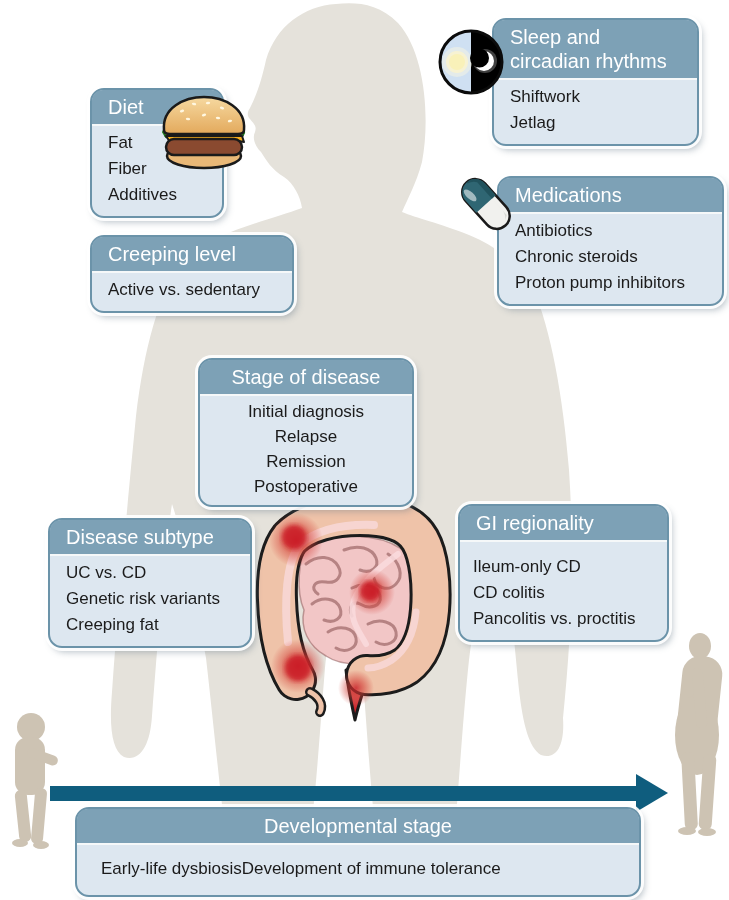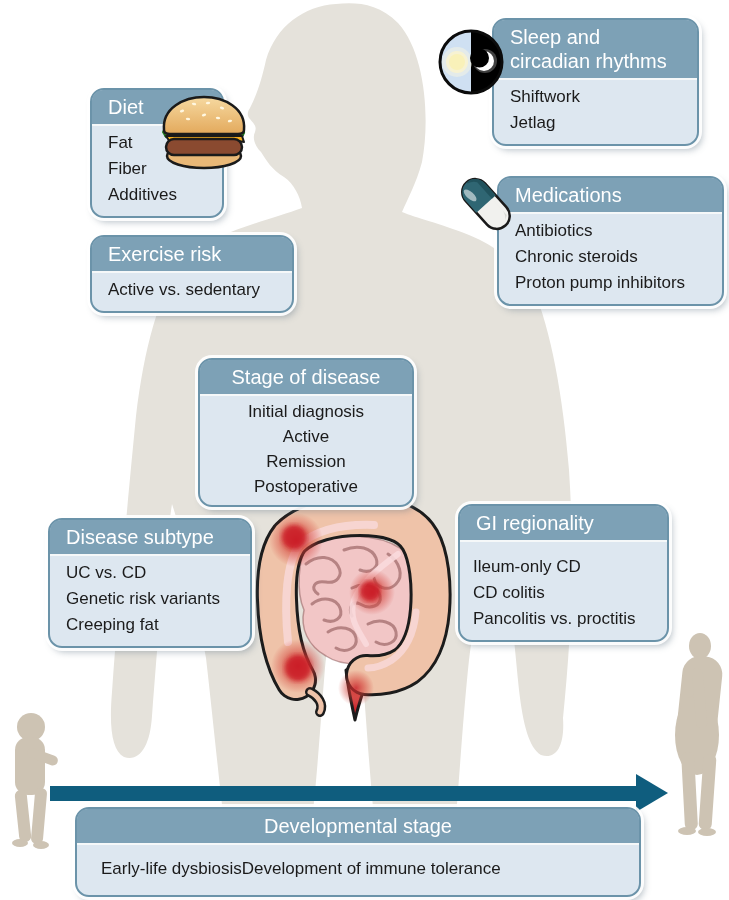--- a/index.html
+++ b/index.html
@@ -199,31 +199,31 @@
 
   <div class="box" id="box-sleep">
     <div class="box-header">Sleep and circadian rhythms</div>
     <div class="box-body">
       <div class="box-item">Shiftwork</div>
       <div class="box-item">Jetlag</div>
     </div>
   </div>
 
   <div class="box" id="box-exercise">
-    <div class="box-header">Exercise risk</div>
+    <div class="box-header">Creeping level</div>
     <div class="box-body">
       <div class="box-item">Active vs. sedentary</div>
     </div>
   </div>
 
   <div class="box" id="box-stage">
     <div class="box-header">Stage of disease</div>
     <div class="box-body">
       <div class="box-item">Initial diagnosis</div>
-      <div class="box-item">Active</div>
+      <div class="box-item">Relapse</div>
       <div class="box-item">Remission</div>
       <div class="box-item">Postoperative</div>
     </div>
   </div>
 
   <div class="box" id="box-subtype">
     <div class="box-header">Disease subtype</div>
     <div class="box-body">
       <div class="box-item">UC vs. CD</div>
       <div class="box-item">Genetic risk variants</div>

